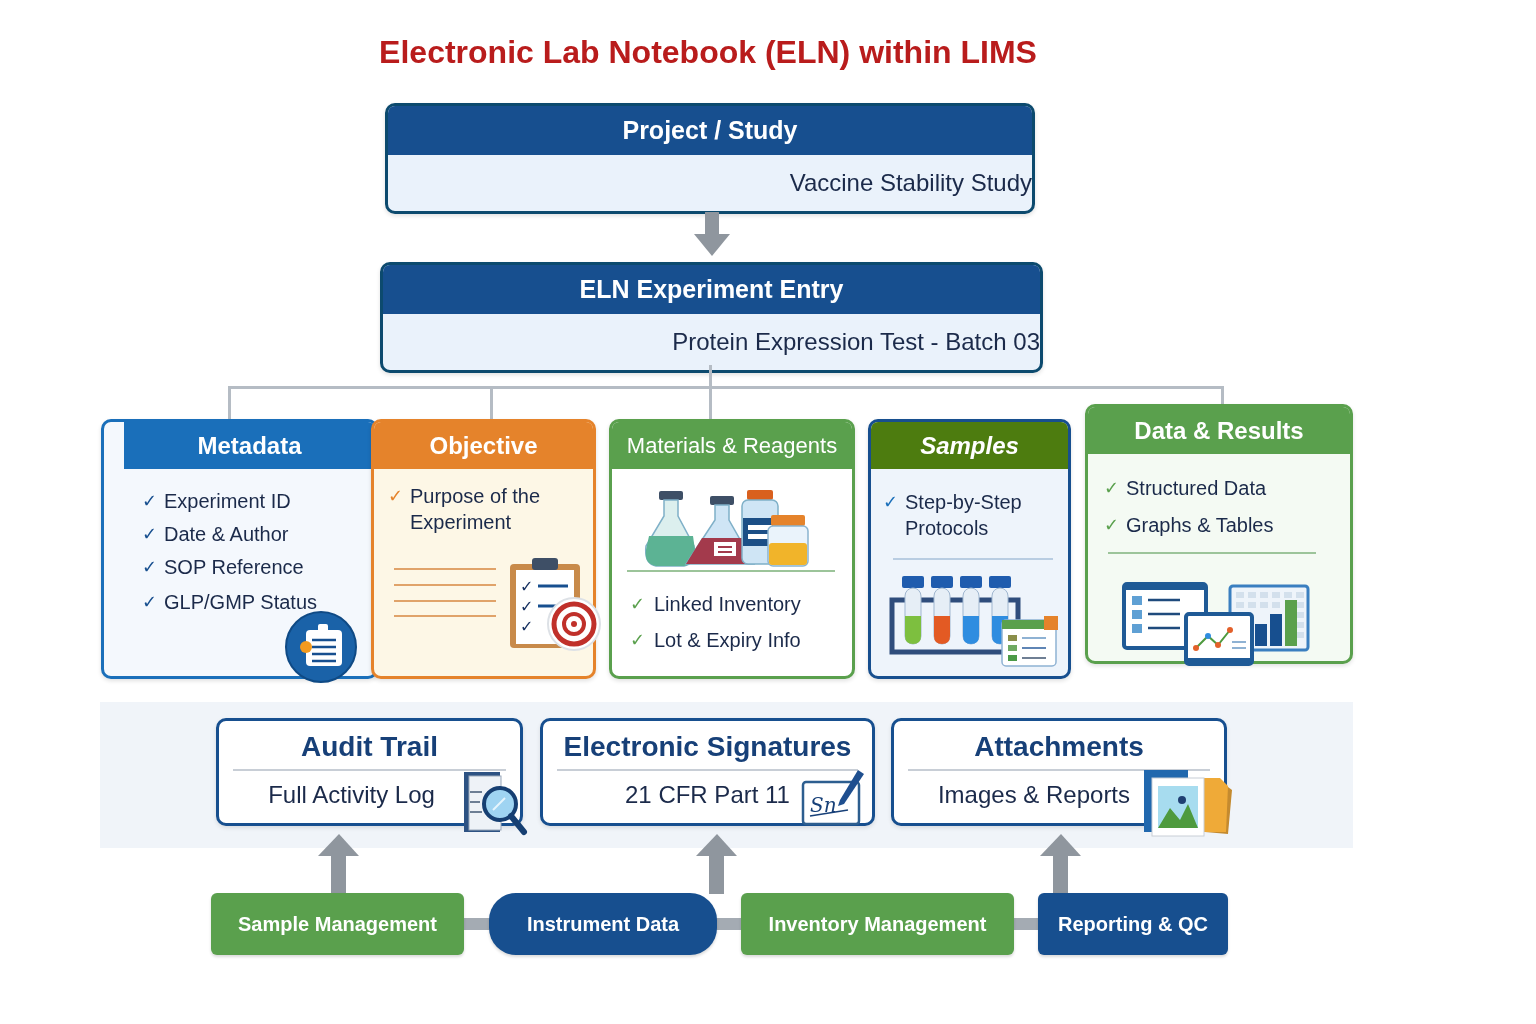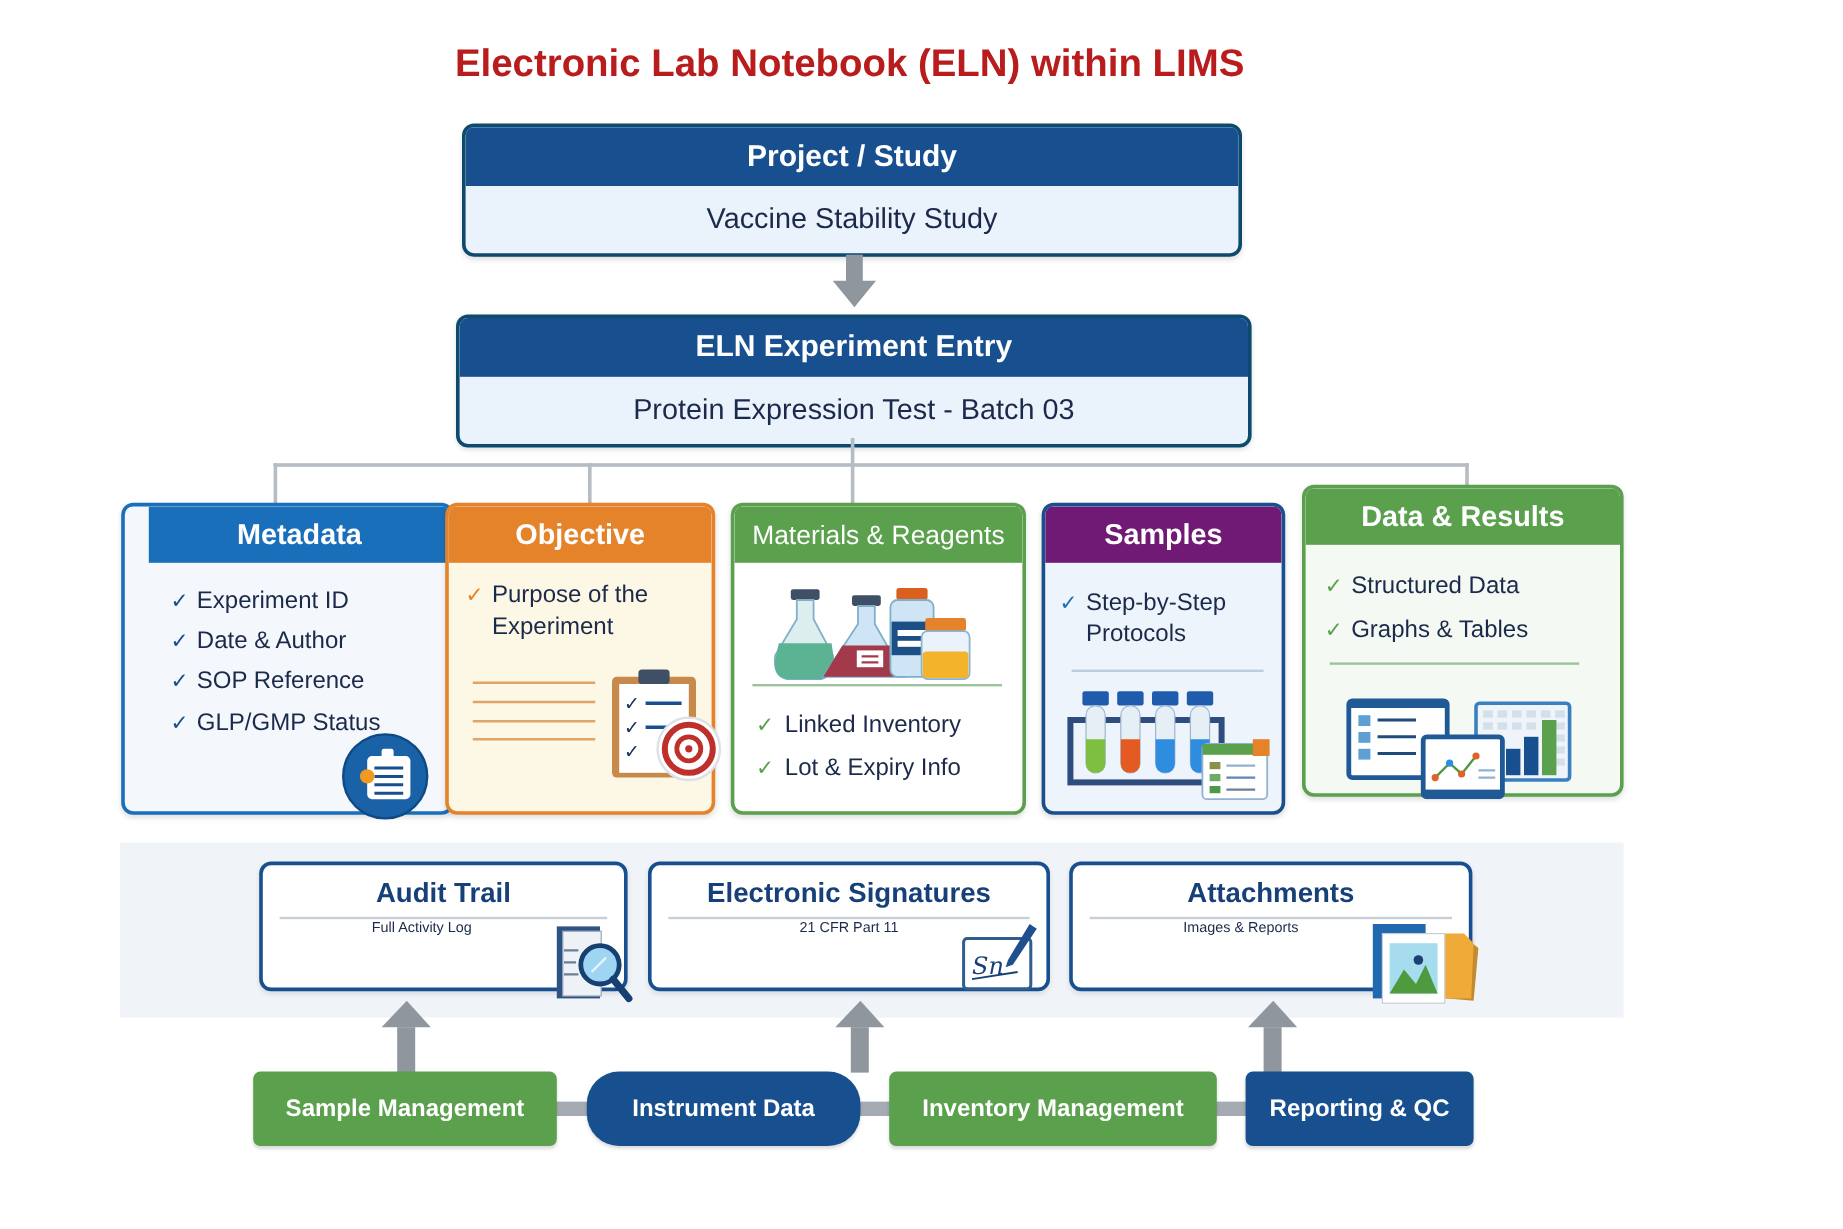--- a/index.html
+++ b/index.html
@@ -4,38 +4,38 @@
 <style>
   html, body { margin:0; padding:0; }
   body { width:1536px; height:1024px; background:#ffffff; position:relative; overflow:hidden;
          font-family:"Liberation Sans", "DejaVu Sans", sans-serif; color:#1b2a4a; }
   .abs { position:absolute; }
   .title { left:0; width:1416px; top:34px; text-align:center; font-size:32px; font-weight:bold; color:#b91c1c; }
 
   
   .topbox { border:3px solid #0c4a6e; border-radius:10px; overflow:hidden; background:#eaf2fb; box-shadow:0 2px 4px rgba(0,0,0,0.12); }
   .topbox .hd { background:#174f8f; color:#fff; font-weight:bold; font-size:25px; text-align:center; height:49px; line-height:49px; }
-  .topbox .bd { text-align:center; font-size:24px; color:#1b2a4a; height:56px; line-height:56px; }
+  .topbox .bd { text-align:right; font-size:24px; color:#1b2a4a; height:56px; line-height:56px; }
 
   
   .line { background:#b5bcc4; }
 
   
   .card { border:3px solid; border-radius:10px; overflow:hidden; box-shadow:0 2px 4px rgba(0,0,0,0.12); }
   .card .hd { color:#fff; font-weight:bold; text-align:center; height:47px; line-height:47px; font-size:24px; }
   .card ul { list-style:none; margin:0; padding:0; }
   .card li { font-size:20px; line-height:33px; display:flex; align-items:flex-start; }
   .card li .ck { width:22px; font-weight:bold; font-size:18px; flex:none; }
 
   
   .band { left:100px; top:702px; width:1253px; height:146px; background:#f0f4f9; }
   .cbox { border:3px solid #174f8f; border-radius:10px; background:#fff; box-shadow:0 2px 4px rgba(0,0,0,0.10); }
-  .cbox .t { text-align:center; font-weight:bold; font-size:23px; color:#174078; margin-top:10px; }
+  .cbox .t { text-align:center; font-weight:bold; font-size:28px; color:#174078; margin-top:10px; }
   .cbox .sep { height:2px; background:#c8ced6; margin:6px 14px 0 14px; }
-  .cbox .s { text-align:center; font-size:12px; color:#1b2a4a; margin-top:0; }
+  .cbox .s { text-align:center; font-size:24px; color:#1b2a4a; margin-top:10px; }
 
   
   .mod { height:62px; line-height:62px; border-radius:6px; color:#fff; font-weight:bold; font-size:20px; text-align:center; box-shadow:0 2px 3px rgba(0,0,0,0.15); }
   .green { background:#5aa04d; }
   .navy { background:#174f8f; }
 
   svg { display:block; }
 </style>
 </head>
 <body>
@@ -151,21 +151,21 @@
       <span style="width:24px; color:#5aa04d; font-weight:bold; font-size:18px;">✓</span>
       <span>Linked Inventory</span>
     </li>
   <li style="display:flex; line-height:36px;">
       <span style="width:24px; color:#5aa04d; font-weight:bold; font-size:18px;">✓</span>
       <span>Lot &amp; Expiry Info</span>
     </li>
 </ul>
 
 <div class="abs card" style="left:868px; top:419px; width:197px; height:254px; border-color:#174f8f; background:#eef4fb;">
-  <div class="hd" style="background:#701a75;">Samples</div>
+  <div class="hd" style="background:#4d7c0f;font-style:italic;">Samples</div>
   <ul style="padding:20px 8px 0 12px;">
     <li style="line-height:26px;">
         <span class="ck" style="color:#1a6fba;">✓</span>
         <span>Step-by-Step Protocols</span>
       </li>
   </ul>
   <div style="position:absolute; left:22px; top:136px; width:160px; height:2px; background:#b9cde2;"></div>
 </div>
 <svg class="abs" style="left:886px; top:572px;" width="176" height="100">
   <rect x="6" y="28" width="126" height="52" fill="none" stroke="#2f4d7c" stroke-width="5"></rect>

